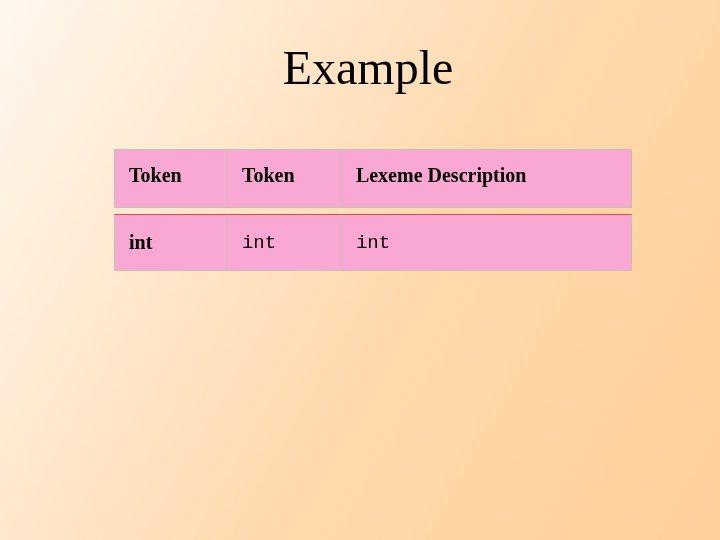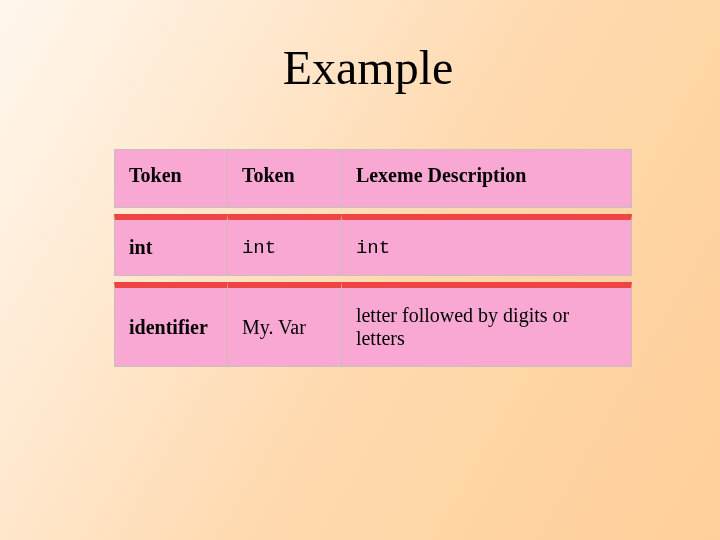--- a/index.html
+++ b/index.html
@@ -38,21 +38,21 @@
     border-right: 1px solid #c8c0b6;
     border-bottom: 1px solid #c8c0b6;
   }
   th {
     font-weight: 700;
     padding-top: 14px;
     padding-bottom: 20px;
   }
   th:first-child, td:first-child { border-left: 1px solid #c8c0b6; }
   tr:first-child th { border-top: 1px solid #c8c0b6; }
-  tbody tr td { border-top: 6px solid #ef4444; }
+  tbody tr td { border-top: 1px solid #ef4444; }
 
   col.c0 { width: 22%; }
   col.c1 { width: 22%; }
   col.c2 { width: 56%; }
 
   td.col0 { font-weight: 700; }
   .mono { font-family: "Courier New", Courier, monospace; font-size: 19px; }
 </style>
 </head>
 <body>
@@ -72,20 +72,15 @@
         <th>Token</th>
         <th>Lexeme Description</th>
       </tr>
     </thead>
     <tbody>
       <tr>
         <td class="col0">int</td>
         <td class="mono">int</td>
         <td class="mono">int</td>
       </tr>
-      <tr>
-        <td class="col0">identifier</td>
-        <td>My. Var</td>
-        <td>letter followed by digits or letters</td>
-      </tr>
     </tbody>
   </table>
 </div>
 
 </body></html>

